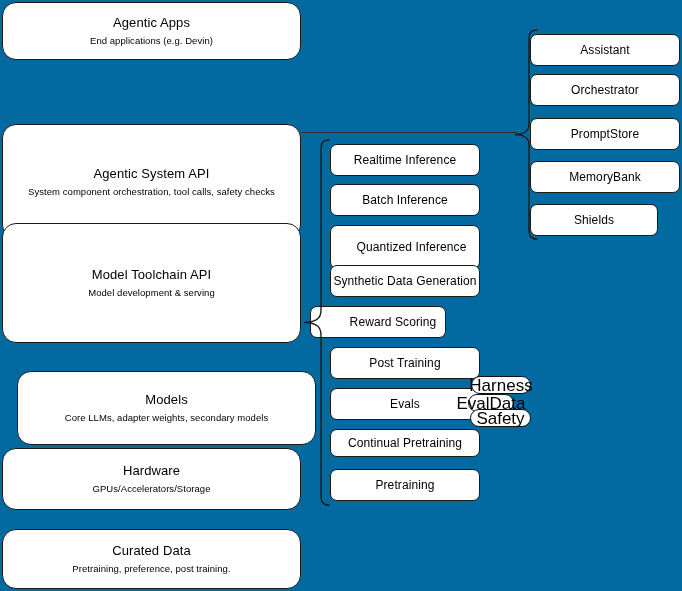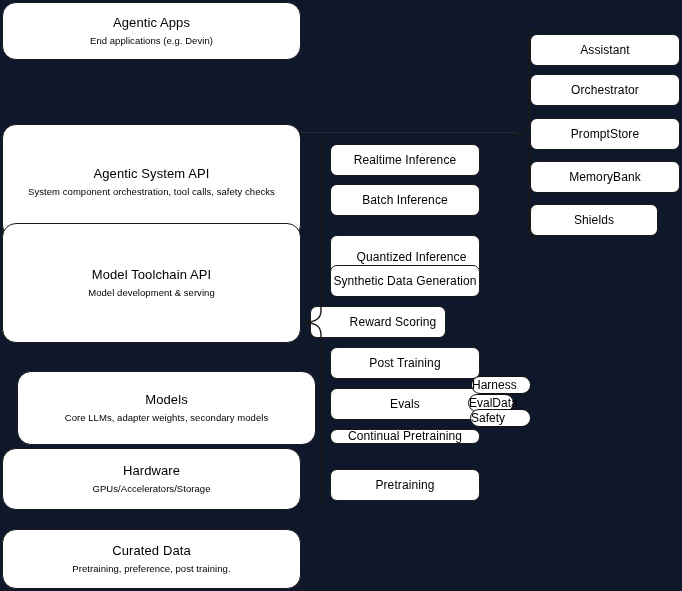--- a/index.html
+++ b/index.html
@@ -8,21 +8,21 @@
     background: #ffffff;
   }
   body {
     font-family: "Liberation Sans", sans-serif;
     -webkit-font-smoothing: antialiased;
   }
   #canvas {
     position: relative;
     width: 682px;
     height: 591px;
-    background: #0f172a;
+    background: #0369a1;
     overflow: hidden;
   }
   .box {
     position: absolute;
     box-sizing: border-box;
     border: 1.2px solid #1a1a1a;
     border-radius: 12px;
     background: #ffffff;
     display: flex;
     flex-direction: column;
@@ -54,21 +54,22 @@
     line-height: 15px;
   }
   .pill {
     position: absolute;
     box-sizing: border-box;
     border: 1.3px solid #111111;
     border-radius: 999px;
     background: #ffffff;
     display: flex;
     align-items: center;
-    font-size: 12px;
+    justify-content: center;
+    font-size: 17px;
     line-height: 13px;
     color: #000000;
     z-index: 5;
   }
   .connector {
     position: absolute;
     background: #2b2b2b;
     height: 1.2px;
     z-index: 1;
   }
@@ -129,36 +130,36 @@
       <path d="M23 2 C16 2 15 6 15 12 L15 96 C15 103 11 106 1.5 106.5 C11 107 15 110 15 117 L15 201 C15 207 16 211 23 211" stroke="#1a1a1a" stroke-width="1.4" fill="none" stroke-linecap="round" stroke-linejoin="round"></path>
     </svg>
   </div>
 
   <div class="box item-box" style="left:330px; top:144px; width:150px; height:32px;">
     <div class="title">Realtime Inference</div>
   </div>
   <div class="box item-box" style="left:330px; top:184px; width:150px; height:32px;">
     <div class="title">Batch Inference</div>
   </div>
-  <div class="box item-box" style="left:330px; top:235px; width:150px; height:44px;padding-left:13px;">
+  <div class="box item-box" style="left:330px; top:225px; width:150px; height:44px;padding-left:13px;">
     <div class="title">Quantized Inference</div>
   </div>
   <div class="box item-box" style="left:330px; top:265px; width:150px; height:32px;">
     <div class="title">Synthetic Data Generation</div>
   </div>
   <div class="box item-box" style="left:310px; top:306px; width:136px; height:32px;padding-left:30px;">
     <div class="title">Reward Scoring</div>
   </div>
   <div class="box item-box" style="left:330px; top:347px; width:150px; height:32px;">
     <div class="title">Post Training</div>
   </div>
   <div class="box item-box" style="left:330px; top:388px; width:150px; height:32px;">
     <div class="title">Evals</div>
   </div>
-  <div class="box item-box" style="left:330px; top:429px; width:150px; height:15px;">
+  <div class="box item-box" style="left:330px; top:429px; width:150px; height:28px;">
     <div class="title">Continual Pretraining</div>
   </div>
   <div class="box item-box" style="left:330px; top:469px; width:150px; height:32px;">
     <div class="title">Pretraining</div>
   </div>
 
   <div class="pill" style="left:471px; top:376px; width:60px; height:18px;">
     <span>Harness</span>
   </div>
   <div class="pill" style="left:468px; top:394px; width:46px; height:18px;">

